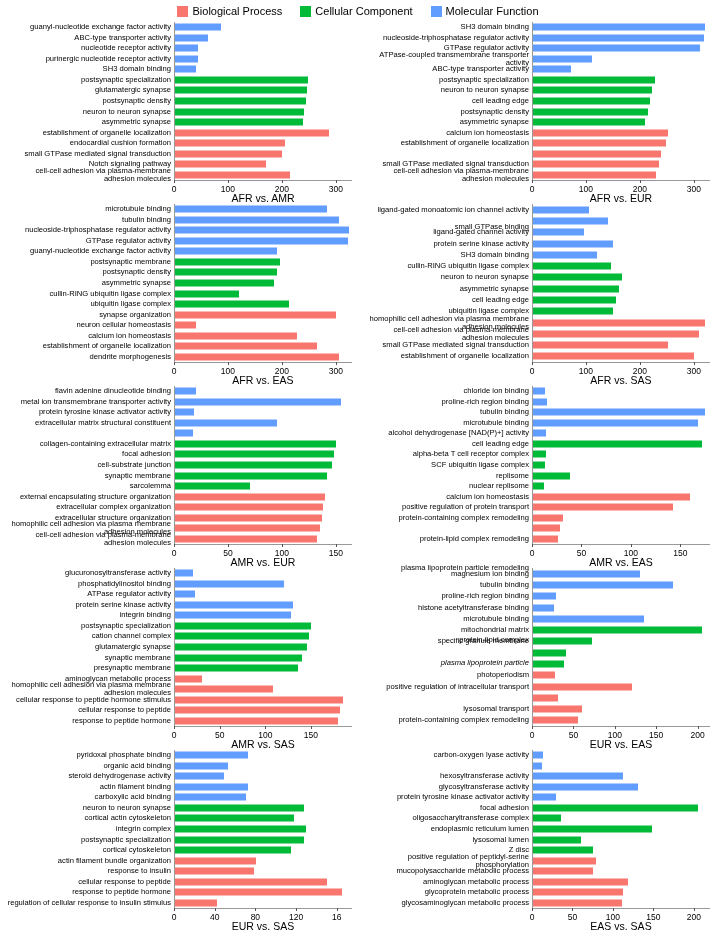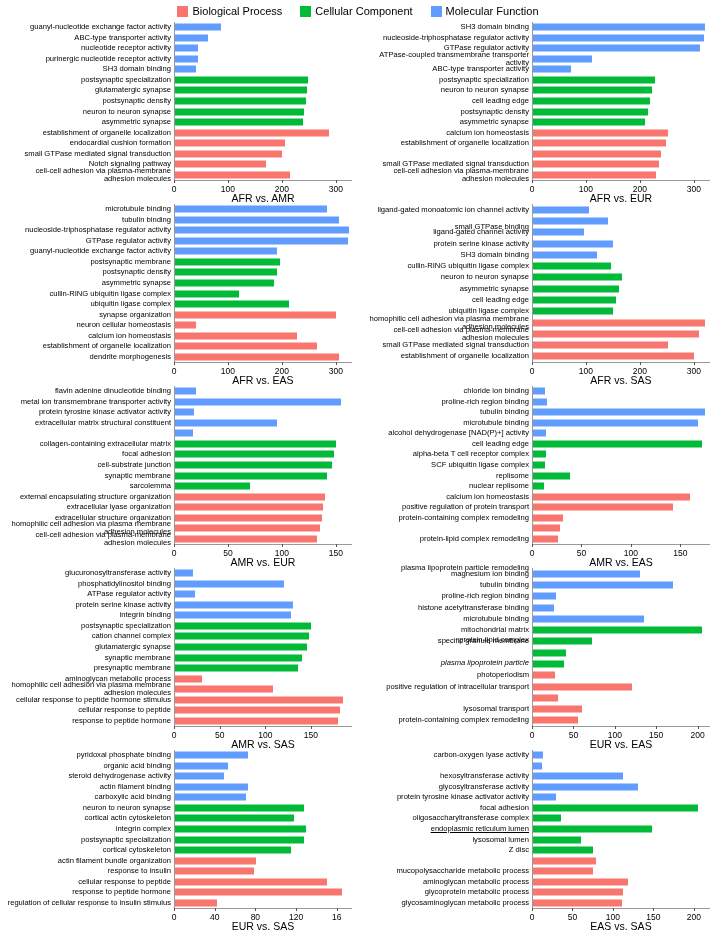--- a/index.html
+++ b/index.html
@@ -258,21 +258,21 @@
               <div class="lbl" style="top: 5.26667px;">flavin adenine dinucleotide binding</div>
               <div class="lbl wrap" style="top: 15.8px;">metal ion transmembrane transporter activity</div>
               <div class="lbl" style="top: 26.3333px;">protein tyrosine kinase activator activity</div>
               <div class="lbl wrap" style="top: 36.8667px;">extracellular matrix structural constituent</div>
               <div class="lbl" style="top: 57.9333px;">collagen-containing extracellular matrix</div>
               <div class="lbl" style="top: 68.4667px;">focal adhesion</div>
               <div class="lbl" style="top: 79px;">cell-substrate junction</div>
               <div class="lbl" style="top: 89.5333px;">synaptic membrane</div>
               <div class="lbl" style="top: 100.067px;">sarcolemma</div>
               <div class="lbl wrap" style="top: 110.6px;">external encapsulating structure organization</div>
-              <div class="lbl" style="top: 121.133px;">extracellular lyase organization</div>
+              <div class="lbl" style="top: 121.133px;">extracellular complex organization</div>
               <div class="lbl" style="top: 131.667px;">extracellular structure organization</div>
               <div class="lbl wrap" style="top: 142.2px;">homophilic cell adhesion via plasma membrane adhesion molecules</div>
               <div class="lbl wrap" style="top: 152.733px;">cell-cell adhesion via plasma-membrane adhesion molecules</div>
             </div>
             <div class="plot">
               <div class="bar" style="top: 5.26667px; left: 0px; width: 12.1212%; background: rgb(97, 156, 255);"></div>
               <div class="bar" style="top: 15.8px; left: 0px; width: 93.9394%; background: rgb(97, 156, 255);"></div>
               <div class="bar" style="top: 26.3333px; left: 0px; width: 10.9091%; background: rgb(97, 156, 255);"></div>
               <div class="bar" style="top: 36.8667px; left: 0px; width: 57.5758%; background: rgb(97, 156, 255);"></div>
               <div class="bar" style="top: 47.4px; left: 0px; width: 10.303%; background: rgb(97, 156, 255);"></div>
@@ -514,23 +514,24 @@
       <div class="panel">
         <div class="panel-inner">
           <div class="plotwrap">
             <div class="labels">
               <div class="lbl" style="top: 5.26667px;">carbon-oxygen lyase activity</div>
               <div class="lbl" style="top: 26.3333px;">hexosyltransferase activity</div>
               <div class="lbl" style="top: 36.8667px;">glycosyltransferase activity</div>
               <div class="lbl" style="top: 47.4px;">protein tyrosine kinase activator activity</div>
               <div class="lbl" style="top: 57.9333px;">focal adhesion</div>
               <div class="lbl" style="top: 68.4667px;">oligosaccharyltransferase complex</div>
-              <div class="lbl" style="top: 79px; text-decoration: underline;">endoplasmic reticulum lumen</div>
+              <div class="lbl" style="top: 79px;">endoplasmic reticulum lumen</div>
               <div class="lbl" style="top: 89.5333px;">lysosomal lumen</div>
               <div class="lbl" style="top: 100.067px;">Z disc</div>
+              <div class="lbl wrap" style="top: 110.6px;">positive regulation of peptidyl-serine phosphorylation</div>
               <div class="lbl" style="top: 121.133px;">mucopolysaccharide metabolic process</div>
               <div class="lbl" style="top: 131.667px;">aminoglycan metabolic process</div>
               <div class="lbl" style="top: 142.2px;">glycoprotein metabolic process</div>
               <div class="lbl" style="top: 152.733px;">glycosaminoglycan metabolic process</div>
             </div>
             <div class="plot">
               <div class="bar" style="top: 5.26667px; left: 0px; width: 5.45455%; background: rgb(97, 156, 255);"></div>
               <div class="bar" style="top: 15.8px; left: 0px; width: 5%; background: rgb(97, 156, 255);"></div>
               <div class="bar" style="top: 26.3333px; left: 0px; width: 50.9091%; background: rgb(97, 156, 255);"></div>
               <div class="bar" style="top: 36.8667px; left: 0px; width: 59.0909%; background: rgb(97, 156, 255);"></div>

